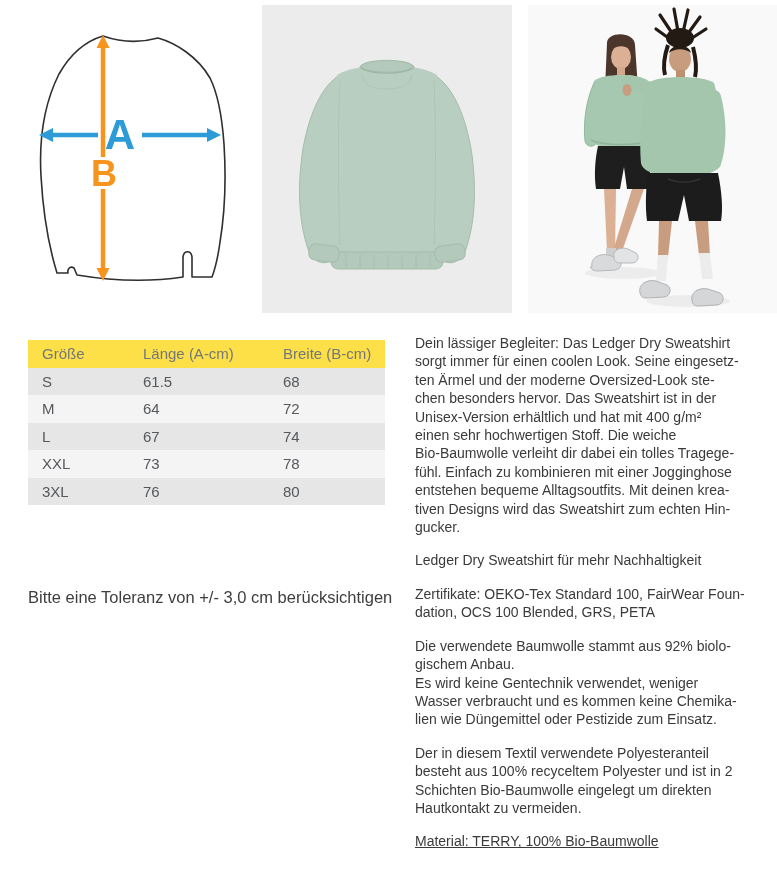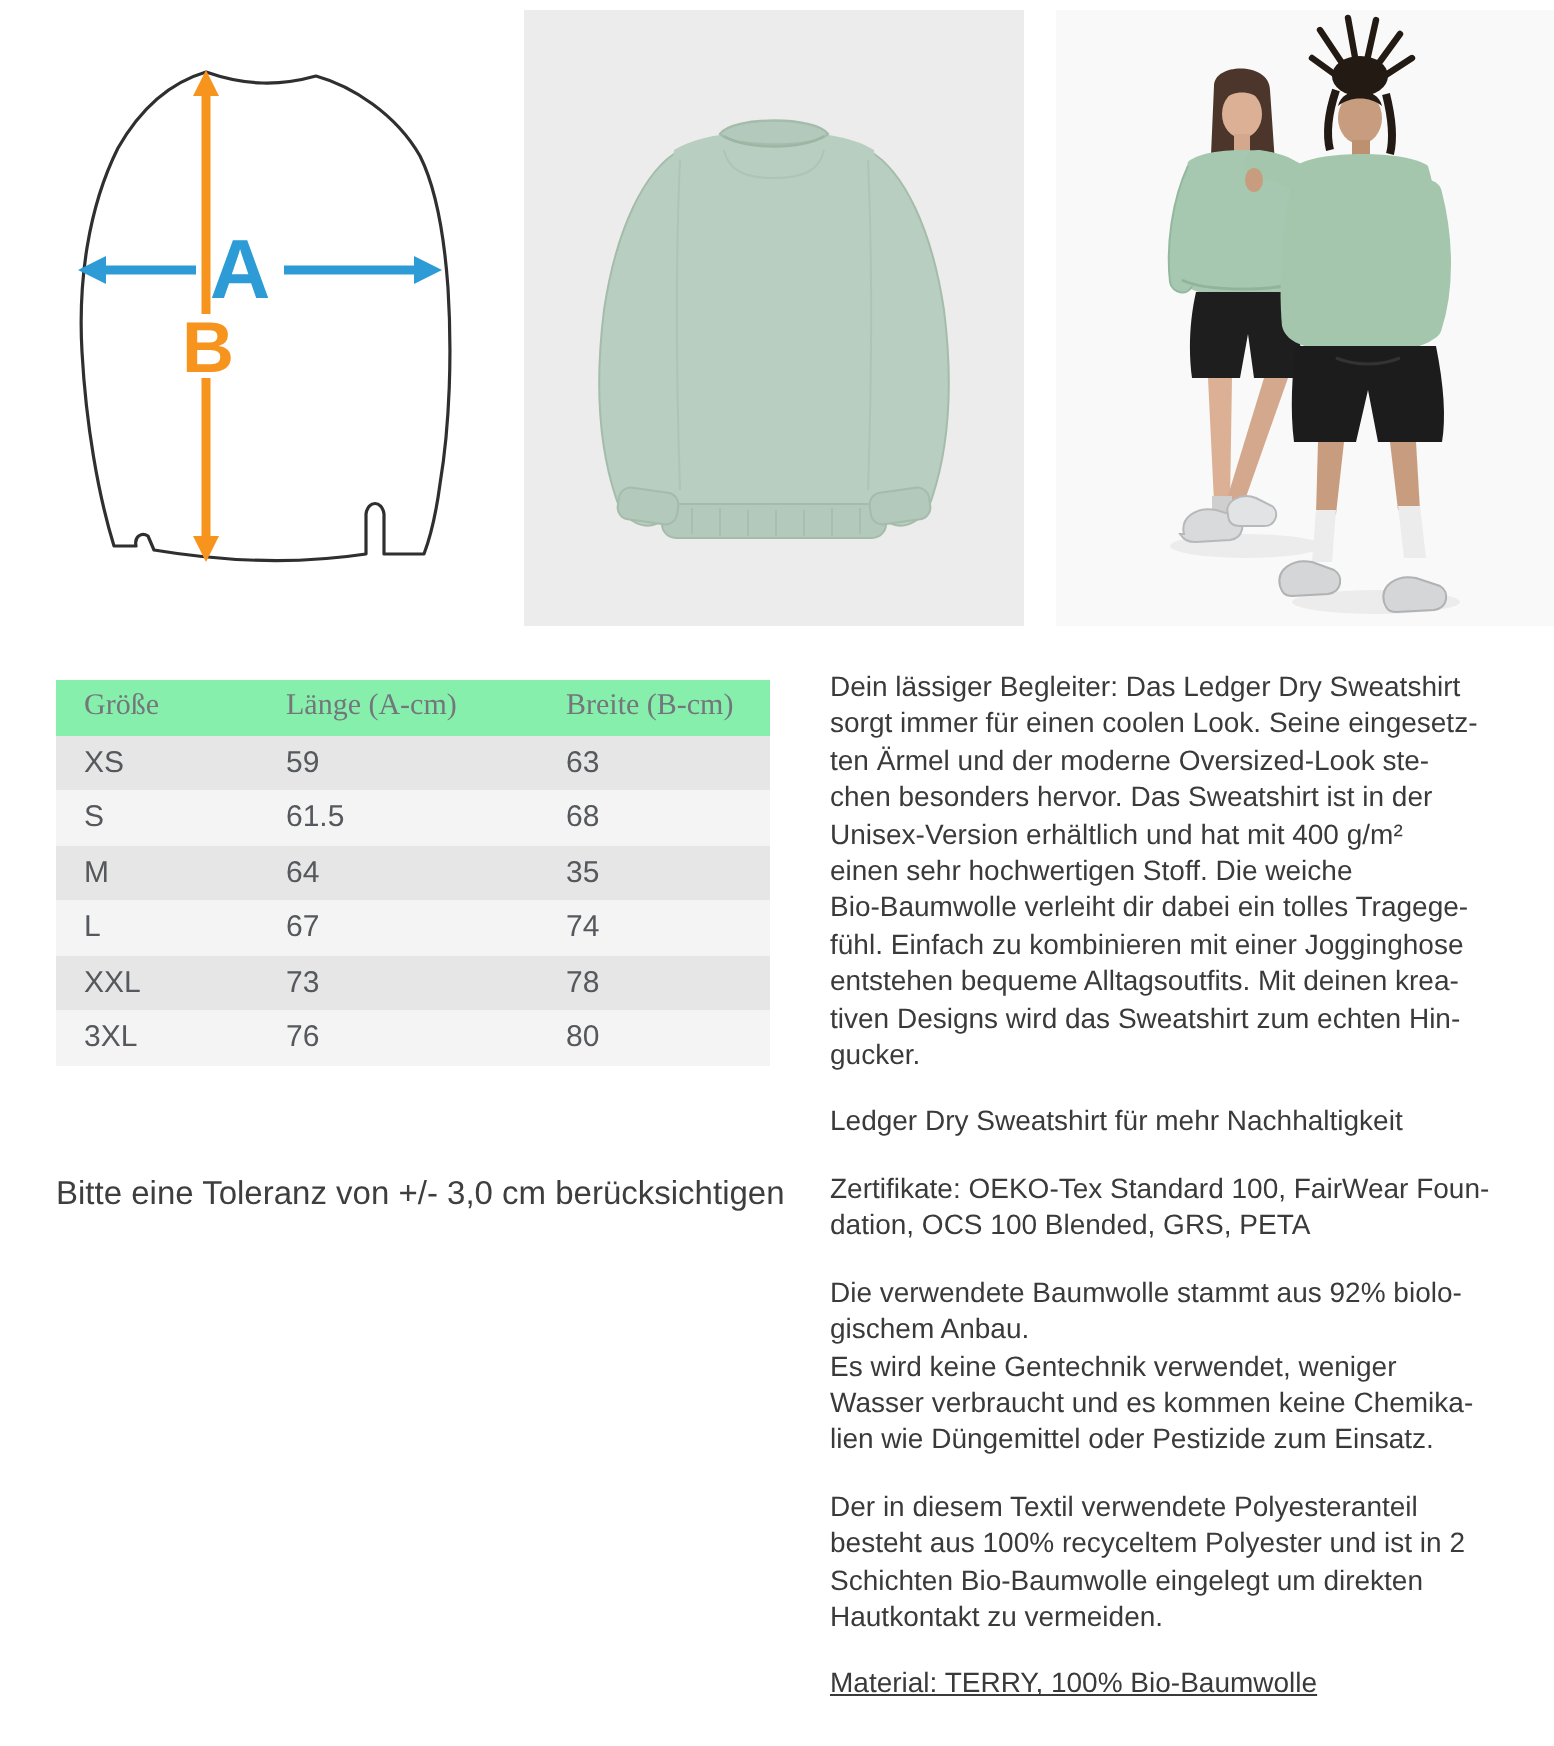--- a/index.html
+++ b/index.html
@@ -14,21 +14,21 @@
   #diagram-panel svg, #flat-panel svg, #models-panel svg { display:block; width:100%; height:100%; }
 
   .dim-letter-a { font:bold 42px "Liberation Sans",sans-serif; fill:#2d9bd5; }
   .dim-letter-b { font:bold 36px "Liberation Sans",sans-serif; fill:#f7941e; }
 
   
   #size-table { left:28px; top:340px; width:357px; border-collapse:collapse; table-layout:fixed; }
   #size-table col.c1 { width:115px; } #size-table col.c2 { width:140px; } #size-table col.c3 { width:102px; }
   #size-table th, #size-table td { text-align:left; font-weight:400; font-size:15px; height:27.5px; padding:0; }
   #size-table th:first-child, #size-table td:first-child { padding-left:14px; }
-  #size-table thead tr { background:#86efac; height:23px;font-family:Liberation Serif, serif; }
+  #size-table thead tr { background:#fde047; height:23px; }
   #size-table thead th { color:#73777c; }
   #size-table tbody td { color:#55585c; }
   #size-table tbody tr:nth-child(odd)  { background:#e6e6e6; }
   #size-table tbody tr:nth-child(even) { background:#f4f4f4; }
 
   #tolerance-note { left:28px; top:588px; font-size:16.5px; color:#3e3e3e;text-align:center; }
 
   
   #description { left:415px; top:334px; width:362px; color:#3a3a3a; }
   #description p { font-size:14px; line-height:18.4px; white-space:pre-line; margin:0 0 15px 0; }
@@ -199,33 +199,28 @@
     </colgroup>
   <thead>
     <tr>
       <th>Größe</th>
       <th>Länge (A-cm)</th>
       <th>Breite (B-cm)</th>
     </tr>
   </thead>
   <tbody>
     <tr>
-      <td>XS</td>
-      <td>59</td>
-      <td>63</td>
-    </tr>
-    <tr>
       <td>S</td>
       <td>61.5</td>
       <td>68</td>
     </tr>
     <tr>
       <td>M</td>
       <td>64</td>
-      <td>35</td>
+      <td>72</td>
     </tr>
     <tr>
       <td>L</td>
       <td>67</td>
       <td>74</td>
     </tr>
     <tr>
       <td>XXL</td>
       <td>73</td>
       <td>78</td>

